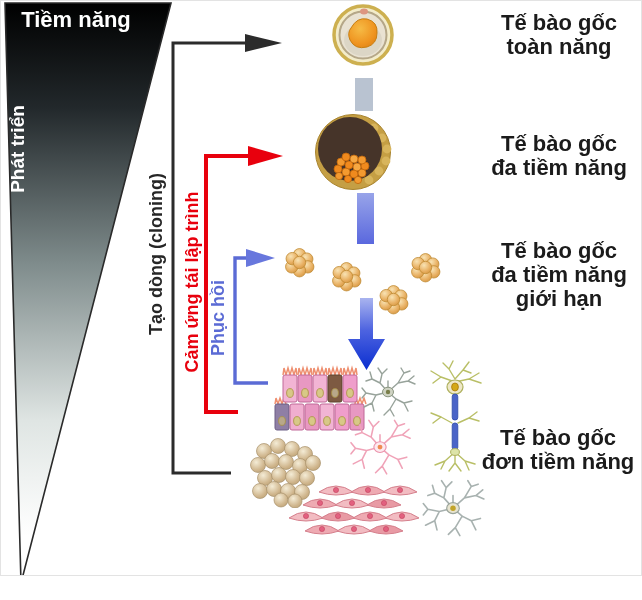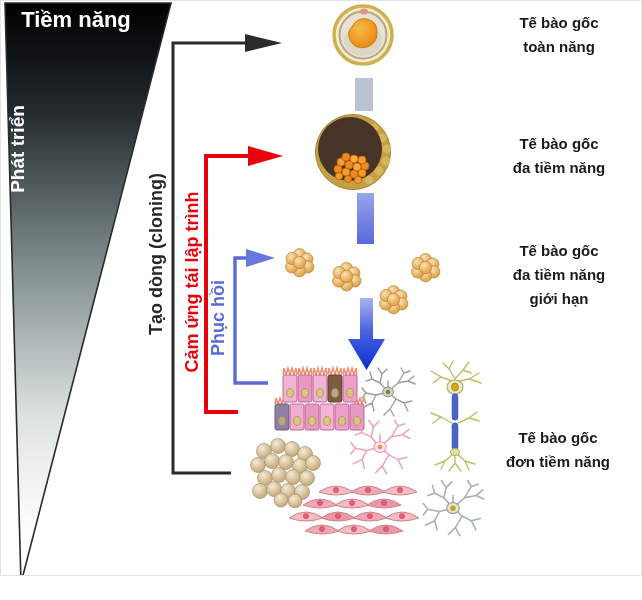--- a/index.html
+++ b/index.html
@@ -2,21 +2,21 @@
 <html><head>
 <meta charset="utf-8">
 <style>
   html,body{margin:0;padding:0;background:#fff;}
   #canvas{position:relative;width:642px;height:576px;background:#fff;overflow:hidden;
           font-family:"Liberation Sans","DejaVu Sans",sans-serif;border:1px solid #e3e3e3;box-sizing:border-box;}
   .abs{position:absolute;}
   .rot{transform:rotate(-90deg);transform-origin:center center;text-align:center;white-space:nowrap;}
   .vlabel{font-weight:bold;font-size:18px;line-height:22px;height:22px;}
   .white-label{color:#fff;font-weight:bold;}
-  .stage-label{color:#1b1b1b;font-weight:bold;font-size:15px;line-height:24px;
+  .stage-label{color:#1b1b1b;font-weight:bold;font-size:22px;line-height:24px;
                text-align:center;white-space:pre-line;}
   .cloning-label{color:#262626;}
   .reprog-label{color:#e8000d;}
   .recov-label{color:#5b6bd5;}
   .bar{position:absolute;}
   svg{display:block;}
 </style>
 </head>
 <body>
 

